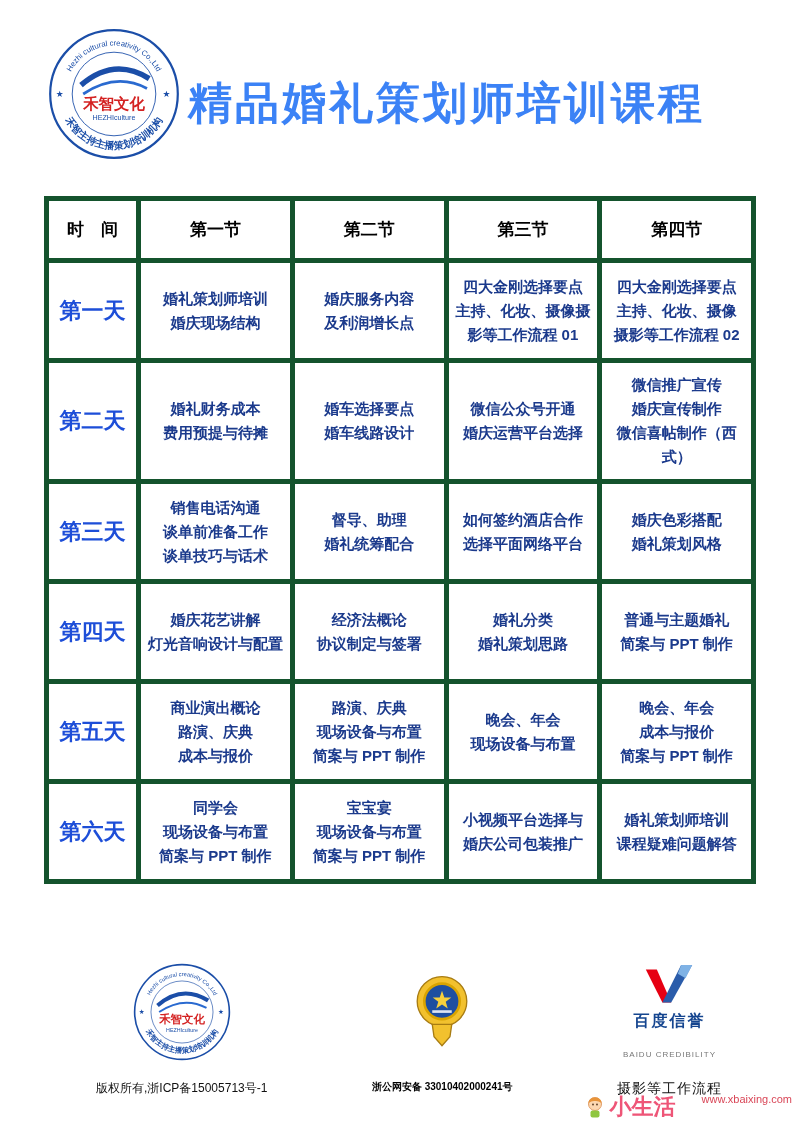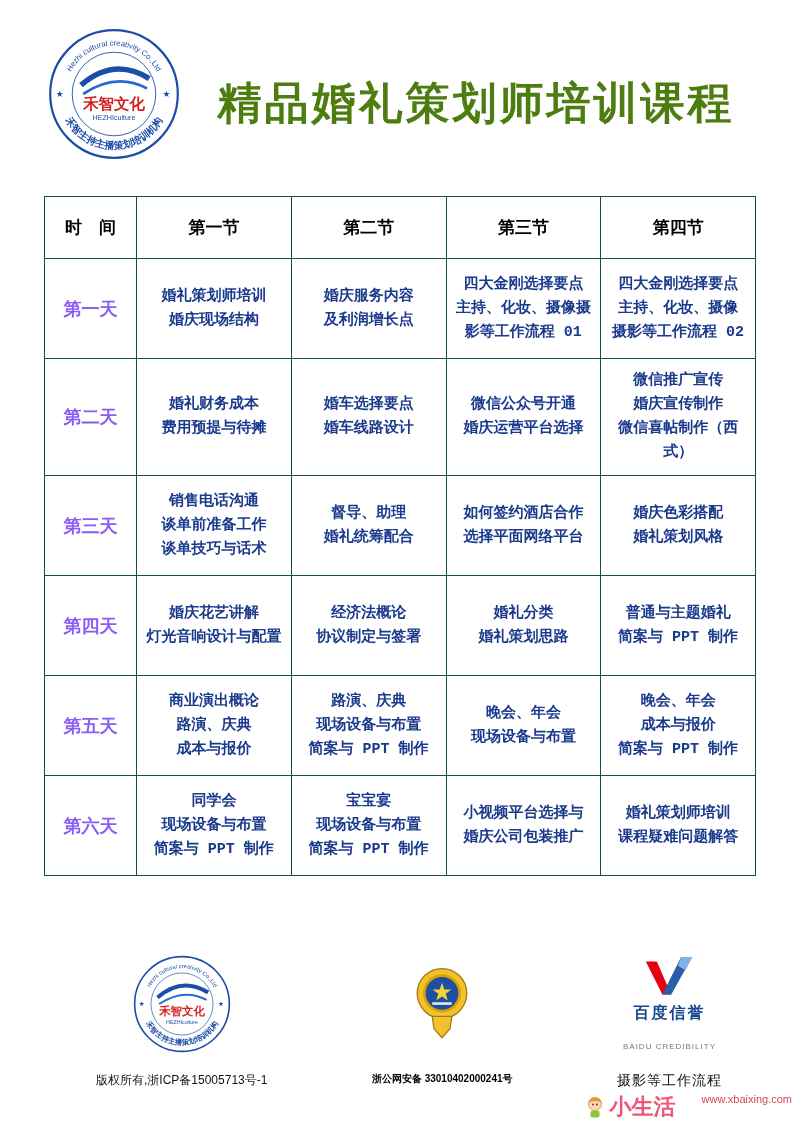--- a/index.html
+++ b/index.html
@@ -8,40 +8,40 @@
     font-family:"Liberation Sans","DejaVu Sans",sans-serif;
     position:relative; overflow:hidden; color:#111;
   }
   .page { width:800px; height:1128px; position:relative; }
 
   
   .header { display:flex; align-items:center; padding:28px 36px 0 48px; }
   .logo-wrap { width:140px; flex:0 0 140px; }
   .logo-wrap svg { width:132px; height:132px; display:block; }
   .title {
-    flex:1; text-align:center; font-size:44px; font-weight:bold;
-    letter-spacing:3px; color:#4d7c0f; padding-top:18px;
+    flex:1; font-size:44px; font-weight:bold;
+    letter-spacing:3px; color:#3b82f6; padding-top:18px;
   }
 
   
   table.course {
     border-collapse:collapse; width:712px; margin:36px auto 0;
     table-layout:fixed;
   }
-  table.course th, table.course td { border:1px solid #14532d;font-family:Liberation Mono, monospace; }
+  table.course th, table.course td { border:5px solid #14532d; }
   table.course th {
     height:62px; font-size:17px; font-weight:bold; color:#000;
     text-align:center; background:#fff;
   }
   table.course col.time-col { width:92px; }
   table.course tbody tr { height:100px; }
   table.course td {
     text-align:center; vertical-align:middle; padding:10px 6px;
   }
-  td.day { font-size:18px; font-weight:bold; color:#8b5cf6; }
+  td.day { font-size:22px; font-weight:bold; color:#1d4ed8; }
   td.cell {
     font-size:15px; line-height:1.6; color:#1b3a8c;
     white-space:pre-line; font-weight:bold;
   }
 
   
   .footer {
     margin-top:78px; padding:0 78px 0 96px;
     display:flex; justify-content:space-between; align-items:flex-start;
   }

